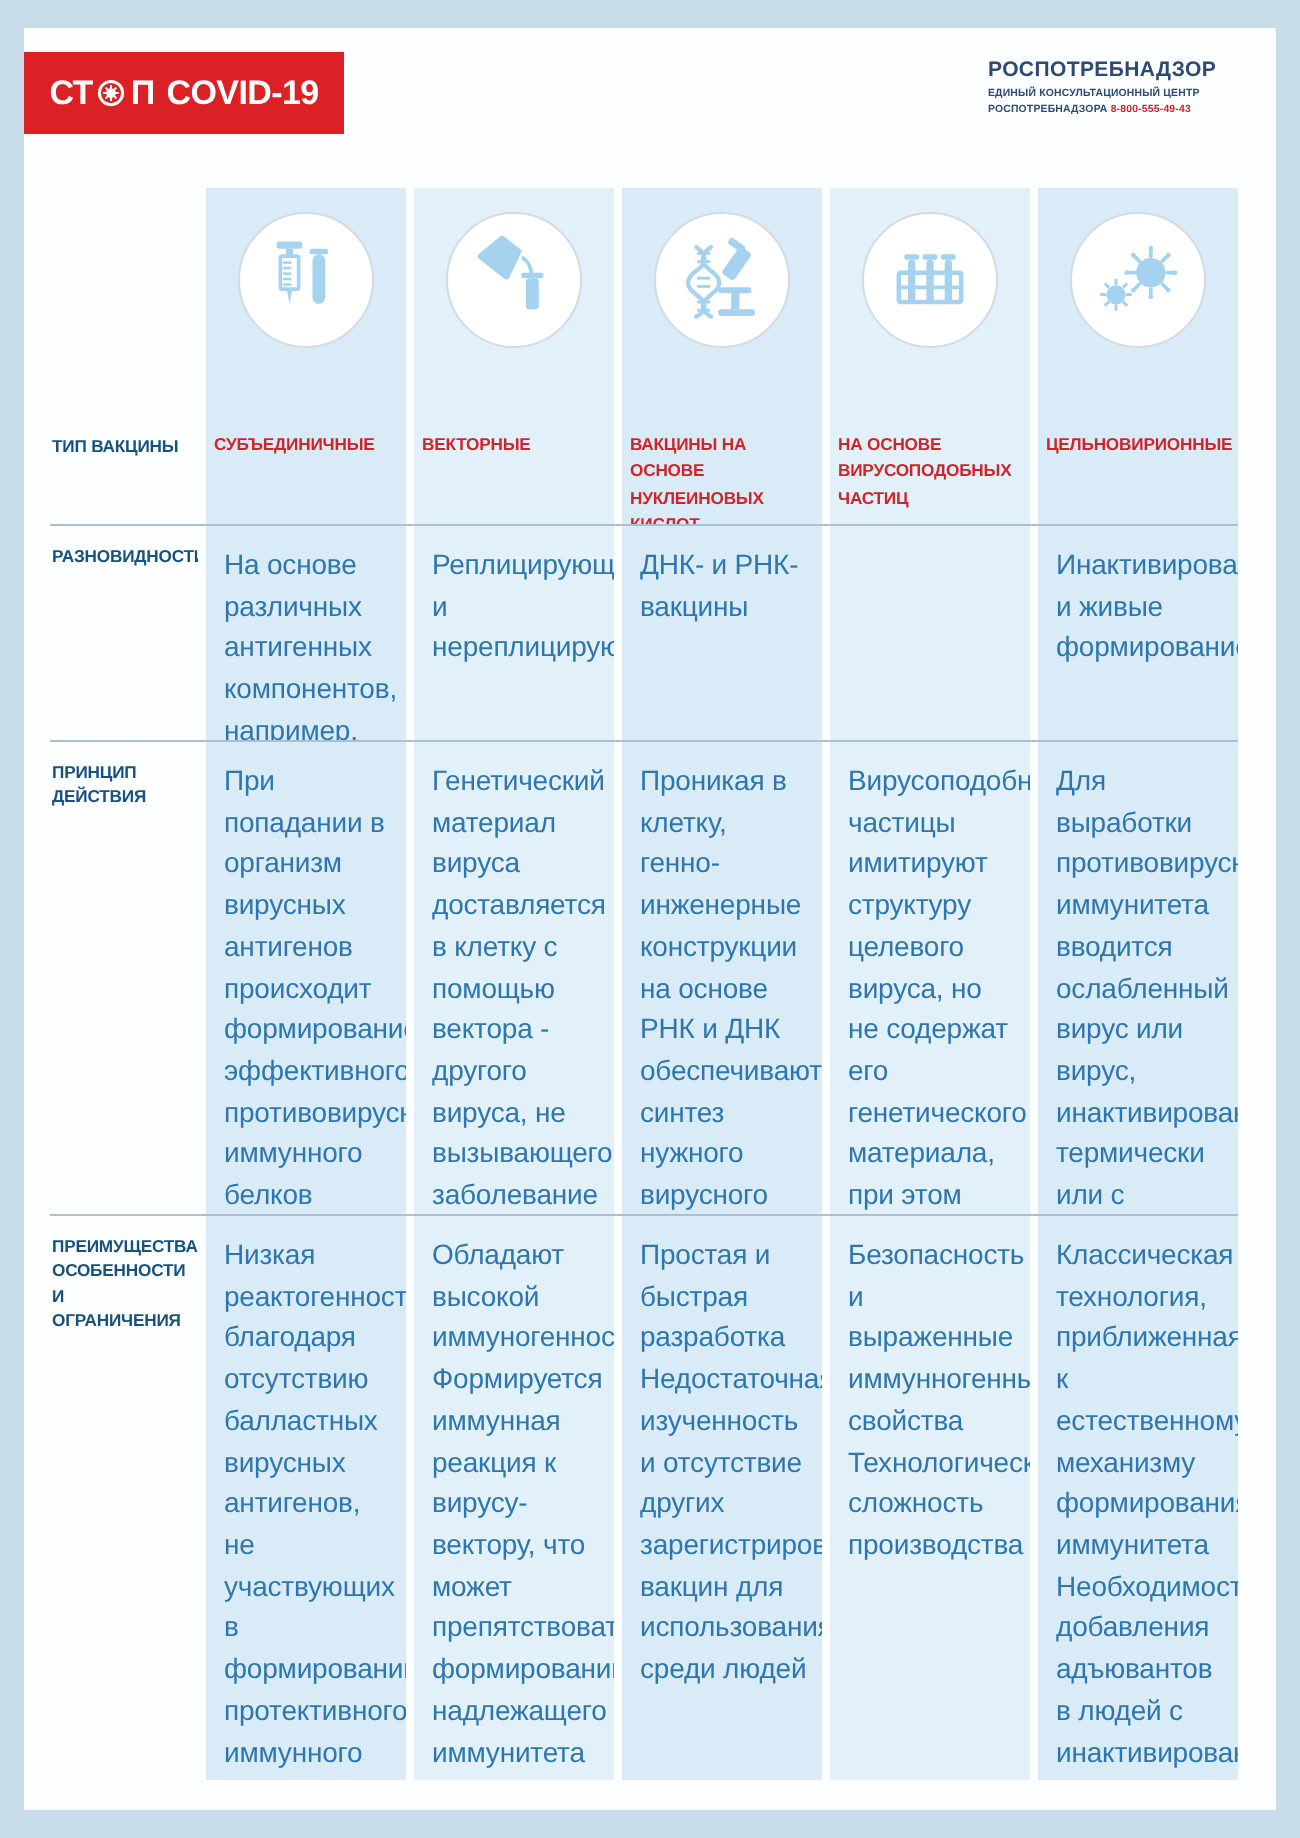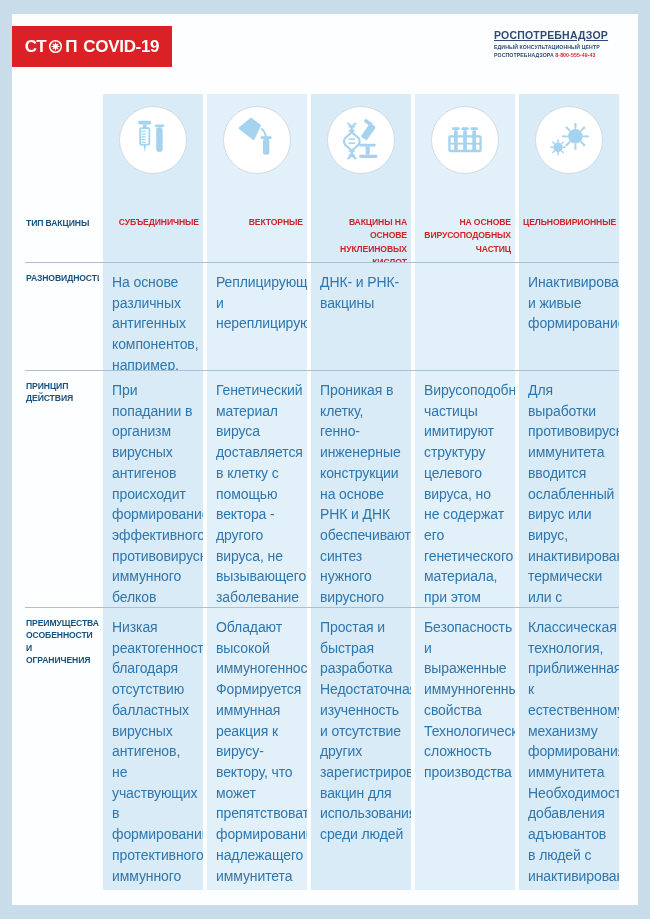--- a/index.html
+++ b/index.html
@@ -11,21 +11,21 @@
   .logo-box{position:absolute;left:0;top:12px;width:160px;height:41px;background:#dc2126;
             display:flex;align-items:center;justify-content:center;gap:5px;}
   .logo-text{color:#fff;font-weight:bold;font-size:17px;letter-spacing:-0.3px;white-space:nowrap;
              display:flex;align-items:center;gap:1px;}
   .logo-virus{width:15px;height:15px;display:inline-block;margin:0 1px;}
 
   .title{position:absolute;left:162px;top:14px;width:320px;text-align:center;
          color:#c9272c;font-weight:bold;font-size:15.5px;line-height:1.28;letter-spacing:-0.2px;}
 
   .brand{position:absolute;left:482px;top:15px;width:140px;}
-  .brand-name{color:#2c4a73;font-weight:bold;font-size:10.5px;letter-spacing:0.2px;text-decoration:underline;}
+  .brand-name{color:#2c4a73;font-weight:bold;font-size:10.5px;letter-spacing:0.2px;}
   .brand-sub{margin-top:3px;color:#2c4a73;font-weight:bold;font-size:5.2px;line-height:1.5;letter-spacing:0.1px;}
   .brand-phone{color:#d0242b;}
 
   
   .tbl{position:absolute;left:13px;top:80px;width:594px;height:820px;}
   .bgcol{position:absolute;top:0;height:796px;width:100px;}
   .bgcol.odd{background:#d9ebf7;}
   .bgcol.even{background:#e2f0fa;}
   .b1{left:78px;} .b2{left:182px;} .b3{left:286px;} .b4{left:390px;} .b5{left:494px;}
   .divider{position:absolute;left:0;width:594px;height:1px;background:#a9c1d3;}
@@ -36,21 +36,21 @@
         column-gap:4px;grid-template-rows:106px 62px 108px 237px 283px;}
   .cell{overflow:hidden;}
   .icon-cell{display:flex;justify-content:center;align-items:flex-start;}
   .circle{margin-top:12px;width:68px;height:68px;border-radius:50%;background:#ffffff;
           border:1px solid #d3dbe2;display:flex;align-items:center;justify-content:center;box-sizing:border-box;}
   .circle svg{width:44px;height:44px;}
 
   .lbl{color:#17517e;font-weight:bold;font-size:8.6px;line-height:1.45;white-space:pre-line;
        padding:10px 2px 0 1px;letter-spacing:-0.1px;}
   .lbl.first{padding-top:17px;}
-  .ttl{color:#d0242b;font-weight:bold;font-size:8.6px;line-height:1.55;text-align:right;
+  .ttl{color:#d0242b;font-weight:bold;font-size:8.6px;line-height:1.55;text-align:left;
        white-space:pre-line;padding:16px 4px 0 4px;letter-spacing:-0.1px;}
   .body-cell{color:#2e76ae;font-size:14px;line-height:1.48;white-space:pre-line;
              padding:10px 7px 0 9px;letter-spacing:-0.1px;}
 
   .icon{fill:#a5d2ef;stroke:none;}
   .icon-stroke{fill:none;stroke:#a5d2ef;}
 </style>
 </head>
 <body>
 

